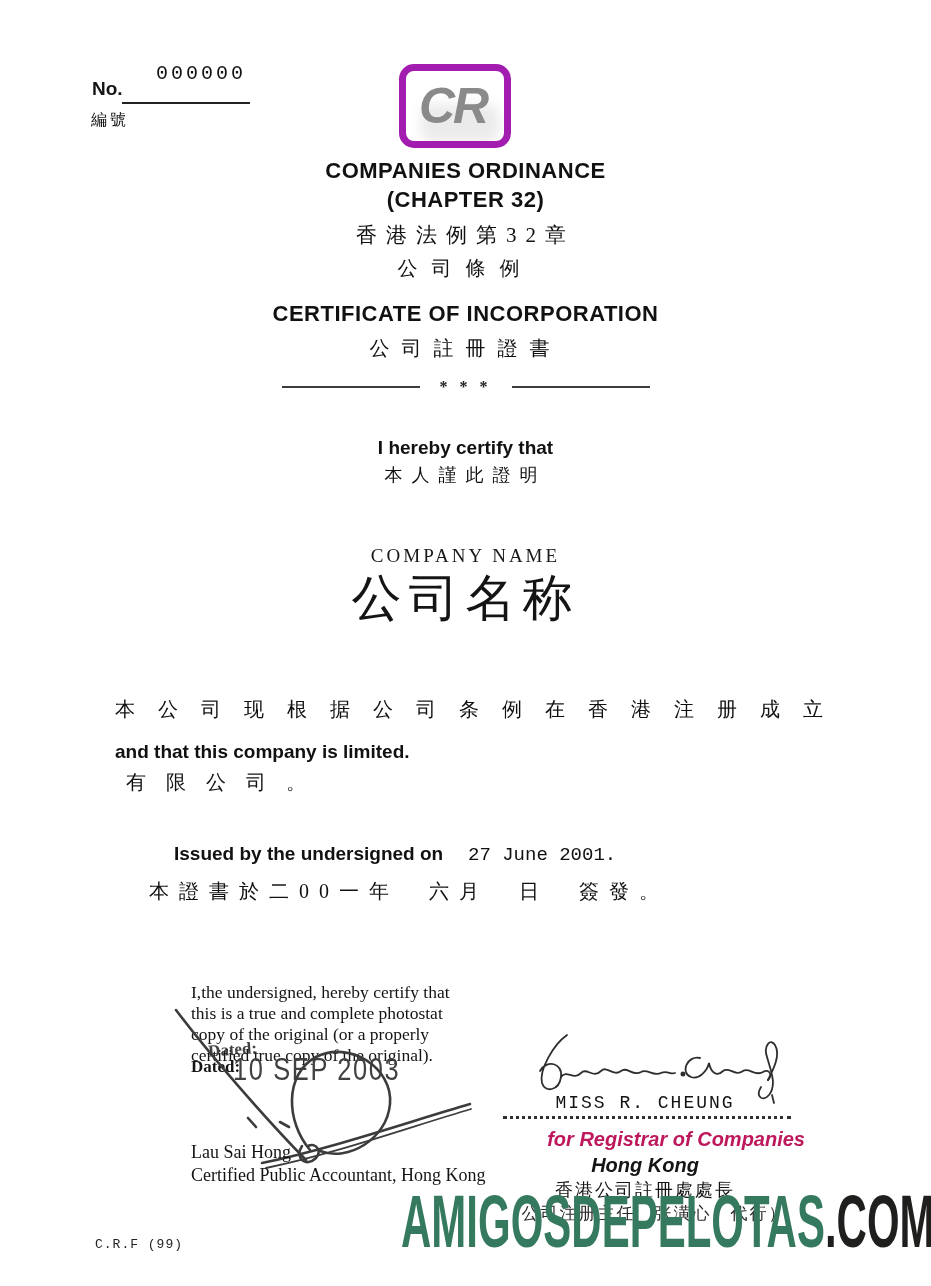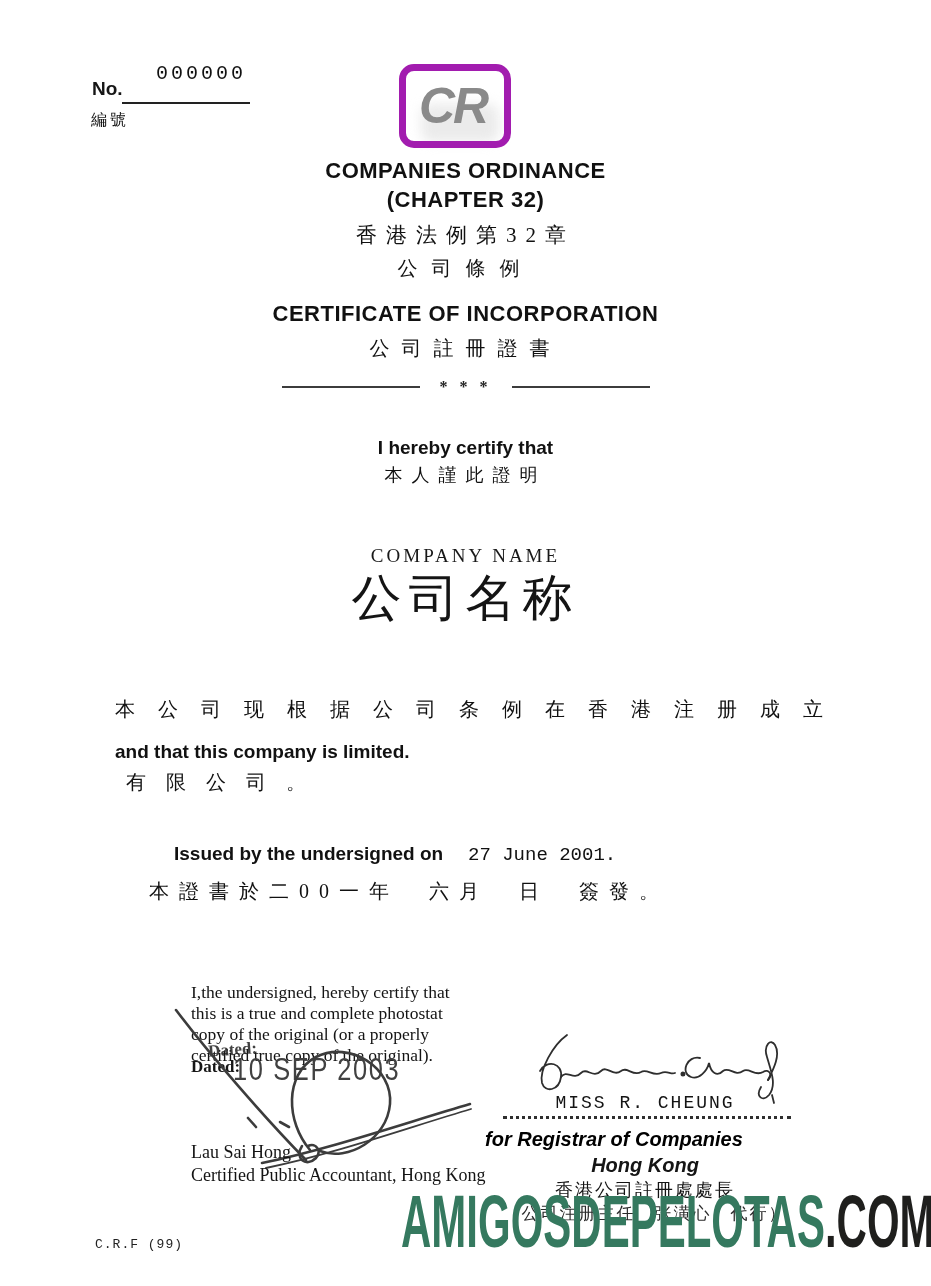--- a/index.html
+++ b/index.html
@@ -72,21 +72,21 @@
     left:233px;top:1052px;font-size:31px;font-weight:500;letter-spacing:2px;
     color:#414141;transform:scaleX(.82);transform-origin:left top;white-space:nowrap;
   }
   .acct-name{left:191px;top:1142px;font-size:18px;color:#141414;}
   .acct-title{left:191px;top:1165px;font-size:18px;color:#141414;}
   .form-ref{left:95px;top:1237px;font-size:13px;letter-spacing:1px;color:#222;}
 
   
   .sig-name{left:485px;width:320px;top:1093px;text-align:center;font-size:18px;letter-spacing:2px;color:#141414;}
   .dotline{left:503px;top:1116px;width:288px;height:0;border-top:3px dotted #2f2f2f;}
-  .for-line{left:485px;width:320px;top:1128px;text-align:left;font-size:20px;font-weight:700;font-style:italic;color:#000000;}
+  .for-line{left:485px;width:320px;top:1128px;text-align:right;font-size:20px;font-weight:700;font-style:italic;color:#be185d;}
   .hk-line {left:485px;width:320px;top:1154px;text-align:center;font-size:20px;font-weight:700;font-style:italic;color:#151515;}
   .reg-zh  {left:485px;width:320px;top:1178px;text-align:center;font-size:18px;letter-spacing:2px;color:#141414;}
   .dep-zh  {left:455px;width:380px;top:1202px;text-align:center;font-size:17px;letter-spacing:2px;color:#2a2a2a;}
 
   
   .watermark{
     left:401px;top:1184px;z-index:9;white-space:nowrap;line-height:1;
     font-size:75px;font-weight:700;letter-spacing:0;
     transform:scaleX(.56);transform-origin:left top;
   }

